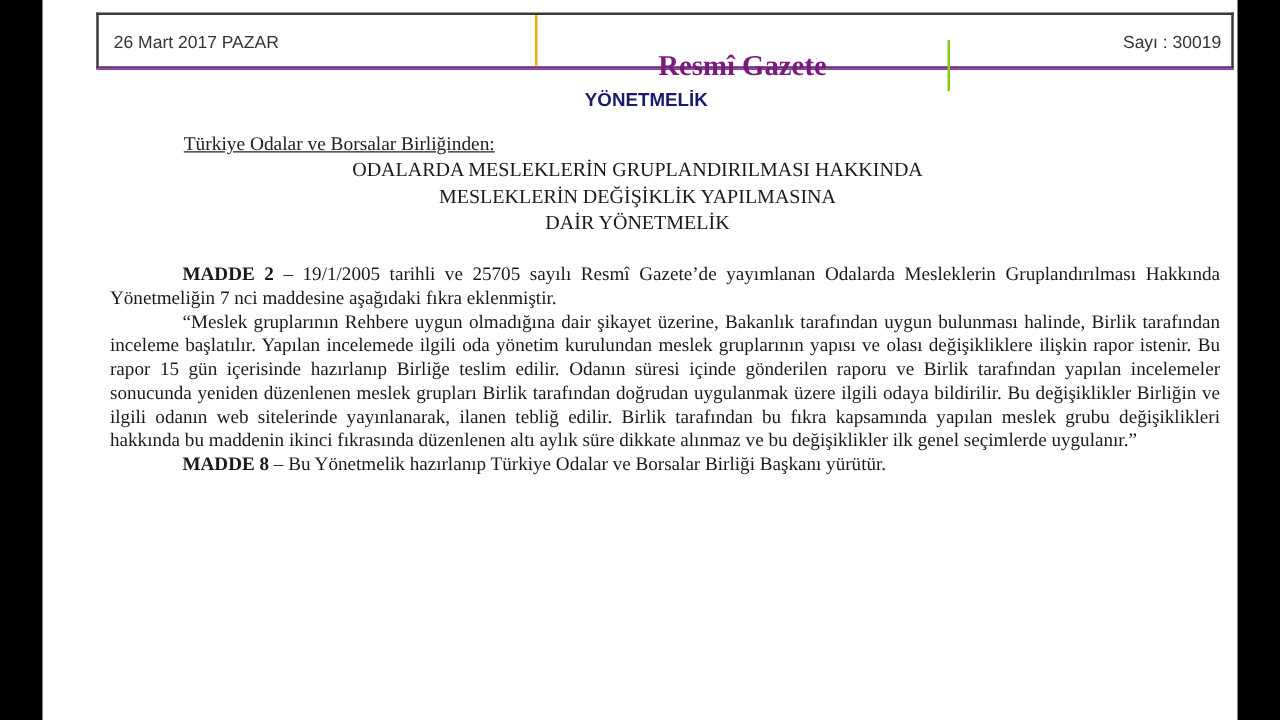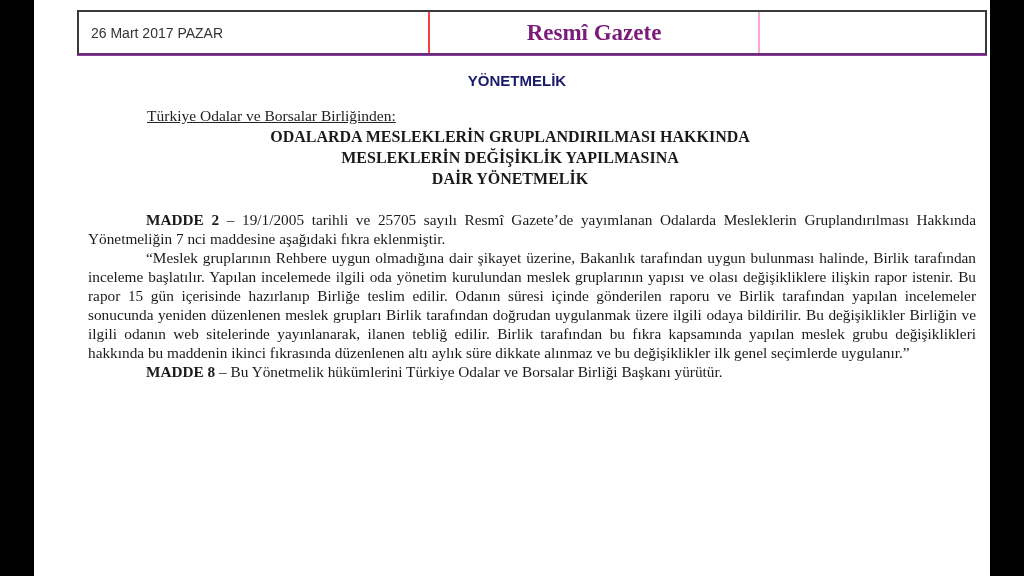--- a/index.html
+++ b/index.html
@@ -32,33 +32,34 @@
     }
     .hcell {
       height: 100%;
       display: flex;
       align-items: center;
       box-sizing: border-box;
     }
     .hcell.date {
       width: 351px;
       padding-left: 12px;
-      border-right: 2px solid #ef4444;
+      border-right: 2px solid #eab308;
       font-family: "Liberation Sans", sans-serif;
       font-size: 14px;
       color: #333;
     }
     .hcell.title {
       width: 330px;
       justify-content: center;
-      border-right: 2px solid #f9a8d4;
+      border-right: 2px solid #84cc16;
       font-family: "Liberation Serif", serif;
       font-weight: bold;
       font-size: 23px;
       color: #7a1a7a;
+      margin-top: 20px;
     }
     .hcell.issue {
       flex: 1;
       justify-content: flex-end;
       padding-right: 8px;
       font-family: "Liberation Sans", sans-serif;
       font-size: 14px;
       color: #333;
     }
     .section-title {
@@ -83,21 +84,21 @@
       color: #222;
       text-decoration: underline;
     }
     .reg-title {
       position: absolute;
       left: 0;
       width: 928px;
       top: 126px;
       text-align: center;
       font-family: "Liberation Serif", serif;
-      font-weight: bold;
+      font-weight: normal;
       font-size: 16px;
       line-height: 21px;
       color: #1a1a1a;
       padding-left: 24px;
       box-sizing: border-box;
     }
     .reg-title div { white-space: nowrap; }
     .body {
       position: absolute;
       left: 54px;
@@ -117,31 +118,32 @@
     .madde-label { font-weight: bold; }
   </style>
 </head>
 <body>
 
 <div class="page">
 
   <div class="header-box">
     <div class="hcell date">26 Mart 2017 PAZAR</div>
     <div class="hcell title">Resmî Gazete</div>
+    <div class="hcell issue">Sayı : 30019</div>
   </div>
 
   <div class="section-title">YÖNETMELİK</div>
 
   <div class="issuer">Türkiye Odalar ve Borsalar Birliğinden:</div>
 
   <div class="reg-title">
     <div>ODALARDA MESLEKLERİN GRUPLANDIRILMASI HAKKINDA</div>
     <div>MESLEKLERİN DEĞİŞİKLİK YAPILMASINA</div>
     <div>DAİR YÖNETMELİK</div>
   </div>
 
   <div class="body">
     <p class="indent"><span class="madde-label">MADDE 2</span><span> – </span><span>19/1/2005 tarihli ve 25705 sayılı Resmî Gazete’de yayımlanan Odalarda Mesleklerin Gruplandırılması Hakkında Yönetmeliğin 7 nci maddesine aşağıdaki fıkra eklenmiştir.</span></p>
     <p class="indent">“Meslek gruplarının Rehbere uygun olmadığına dair şikayet üzerine, Bakanlık tarafından uygun bulunması halinde, Birlik tarafından inceleme başlatılır. Yapılan incelemede ilgili oda yönetim kurulundan meslek gruplarının yapısı ve olası değişikliklere ilişkin rapor istenir. Bu rapor 15 gün içerisinde hazırlanıp Birliğe teslim edilir. Odanın süresi içinde gönderilen raporu ve Birlik tarafından yapılan incelemeler sonucunda yeniden düzenlenen meslek grupları Birlik tarafından doğrudan uygulanmak üzere ilgili odaya bildirilir. Bu değişiklikler Birliğin ve ilgili odanın web sitelerinde yayınlanarak, ilanen tebliğ edilir. Birlik tarafından bu fıkra kapsamında yapılan meslek grubu değişiklikleri hakkında bu maddenin ikinci fıkrasında düzenlenen altı aylık süre dikkate alınmaz ve bu değişiklikler ilk genel seçimlerde uygulanır.”</p>
-    <p class="indent"><span class="madde-label">MADDE 8</span><span> – </span><span>Bu Yönetmelik hükümlerini Türkiye Odalar ve Borsalar Birliği Başkanı yürütür.</span></p>
+    <p class="indent"><span class="madde-label">MADDE 8</span><span> – </span><span>Bu Yönetmelik hazırlanıp Türkiye Odalar ve Borsalar Birliği Başkanı yürütür.</span></p>
   </div>
 
 </div>
 
 </body></html>

